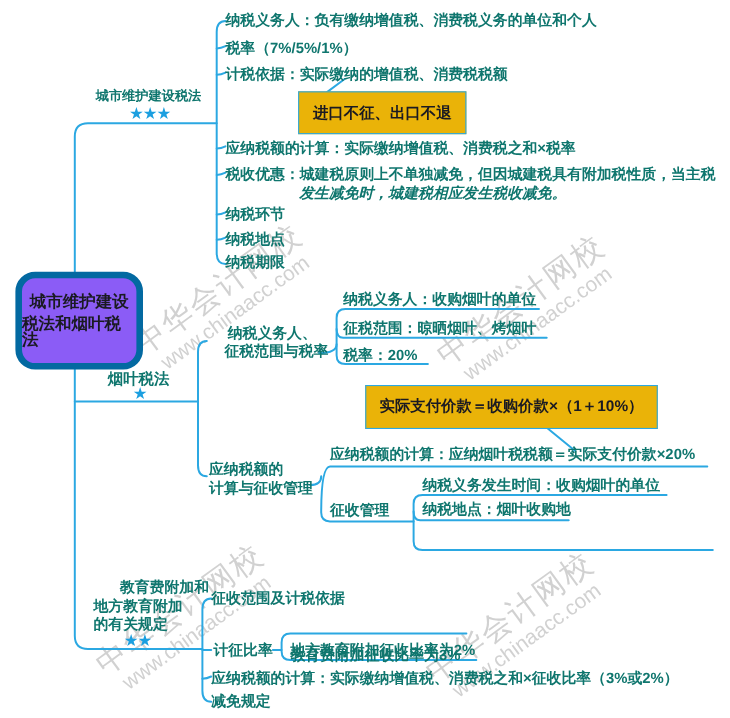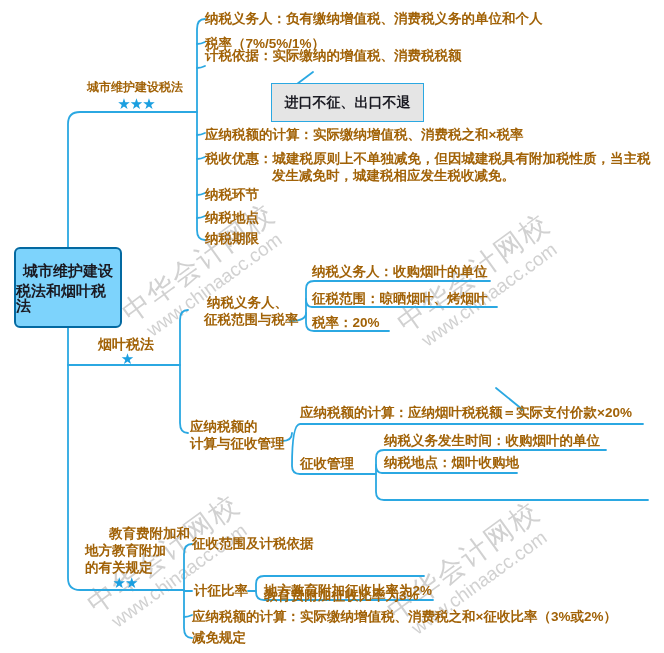--- a/index.html
+++ b/index.html
@@ -1,30 +1,30 @@
 <!DOCTYPE html>
 <html><head>
 <meta charset="utf-8">
 <style>
   html,body{margin:0;padding:0;background:#fff;}
   .canvas{position:relative;width:664px;height:653px;background:#fff;overflow:hidden;
           font-family:"Liberation Sans","DejaVu Sans",sans-serif;}
   .wires{position:absolute;left:0;top:0;z-index:2;}
-  .t{position:absolute;font-weight:bold;font-size:13.5px;color:#a16207;
+  .t{position:absolute;font-weight:bold;font-size:13.5px;color:#0f766e;
      white-space:nowrap;line-height:1;z-index:3;}
   .t14{font-size:14px;}
   .lbl{font-size:12px;}
   .stars{position:absolute;color:#1b9fe0;font-size:15px;letter-spacing:-1px;
          z-index:3;text-align:center;line-height:1;}
   .root-box{position:absolute;left:14px;top:247px;width:104px;height:77px;
-            border:2px solid #0369a1;border-radius:6px;background:#7dd3fc;
+            border:6px solid #0369a1;border-radius:18px;background:#8b5cf6;
             display:flex;flex-direction:column;justify-content:center;align-items:center;
             gap:5px;z-index:3;}
   .root-box span{font-weight:bold;font-size:15px;color:#1a1a22;line-height:1;}
-  .callout{position:absolute;border:1.5px solid #2ba8e2;background:#e5e5e5;
+  .callout{position:absolute;border:1.5px solid #2ba8e2;background:#eab308;
            display:flex;align-items:center;justify-content:center;z-index:3;}
   .callout span{font-weight:bold;font-size:14px;color:#1a1a22;white-space:nowrap;}
   .wm{position:absolute;z-index:1;transform:translate(-50%,-50%) rotate(-36deg);
       text-align:center;color:#c6c6c6;opacity:.8;pointer-events:none;}
   .wm .w1{font-size:28px;letter-spacing:2px;line-height:1.15;}
   .wm .w2{font-size:19px;line-height:1.15;}
 </style>
 </head>
 <body>
 
@@ -88,42 +88,45 @@
   <div class="root-box">
     <span>城市维护建设</span>
     <span>税法和烟叶税法</span>
   </div>
 
   <div class="t lbl" style="left:80px;top:81px;width:110px;text-align:center;">城市维护建设税法</div>
   <div class="stars" style="left:110px;top:96px;width:52px;">★★★</div>
 
   <div class="t" style="left:205px;top:12px;">纳税义务人：负有缴纳增值税、消费税义务的单位和个人</div>
   <div class="t" style="left:205px;top:37px;">税率（7%/5%/1%）</div>
-  <div class="t" style="left:205px;top:49px;">计税依据：实际缴纳的增值税、消费税税额</div>
+  <div class="t" style="left:205px;top:61px;">计税依据：实际缴纳的增值税、消费税税额</div>
   <div class="callout" style="left:271px;top:83px;width:151px;height:37px;">
     <span>进口不征、出口不退</span>
   </div>
   <div class="t" style="left:205px;top:128px;">应纳税额的计算：实际缴纳增值税、消费税之和×税率</div>
   <div class="t" style="left:205px;top:152px;">税收优惠：城建税原则上不单独减免，但因城建税具有附加税性质，当主税</div>
-  <div class="t" style="left:272px;top:169px;">发生减免时，城建税相应发生税收减免。</div>
+  <div class="t" style="left:272px;top:169px;font-style:italic;">发生减免时，城建税相应发生税收减免。</div>
   <div class="t" style="left:205px;top:188px;">纳税环节</div>
   <div class="t" style="left:205px;top:211px;">纳税地点</div>
   <div class="t" style="left:205px;top:232px;">纳税期限</div>
 
   <div class="t t14" style="left:98px;top:337px;">烟叶税法</div>
   <div class="stars" style="left:117px;top:351px;width:20px;">★</div>
 
   <div class="t" style="left:207px;top:296px;">纳税义务人、</div>
   <div class="t" style="left:204px;top:313px;">征税范围与税率</div>
   <div class="t" style="left:312px;top:265px;">纳税义务人：收购烟叶的单位</div>
   <div class="t" style="left:312px;top:292px;text-align:right;">征税范围：晾晒烟叶、烤烟叶</div>
   <div class="t" style="left:312px;top:316px;">税率：20%</div>
 
   <div class="t" style="left:190px;top:420px;">应纳税额的</div>
   <div class="t" style="left:190px;top:437px;">计算与征收管理</div>
+  <div class="callout" style="left:332px;top:350px;width:264px;height:38px;">
+    <span>实际支付价款＝收购价款×（1＋10%）</span>
+  </div>
   <div class="t" style="left:300px;top:406px;">应纳税额的计算：应纳烟叶税税额＝实际支付价款×20%</div>
   <div class="t" style="left:300px;top:457px;">征收管理</div>
   <div class="t" style="left:384px;top:434px;">纳税义务发生时间：收购烟叶的单位</div>
   <div class="t" style="left:384px;top:456px;">纳税地点：烟叶收购地</div>
 
   <div class="t" style="left:85px;top:527px;padding-left:24px;">教育费附加和</div>
   <div class="t" style="left:85px;top:544px;">地方教育附加</div>
   <div class="t" style="left:85px;top:561px;">的有关规定</div>
   <div class="stars" style="left:97px;top:575px;width:56px;">★★</div>
 

